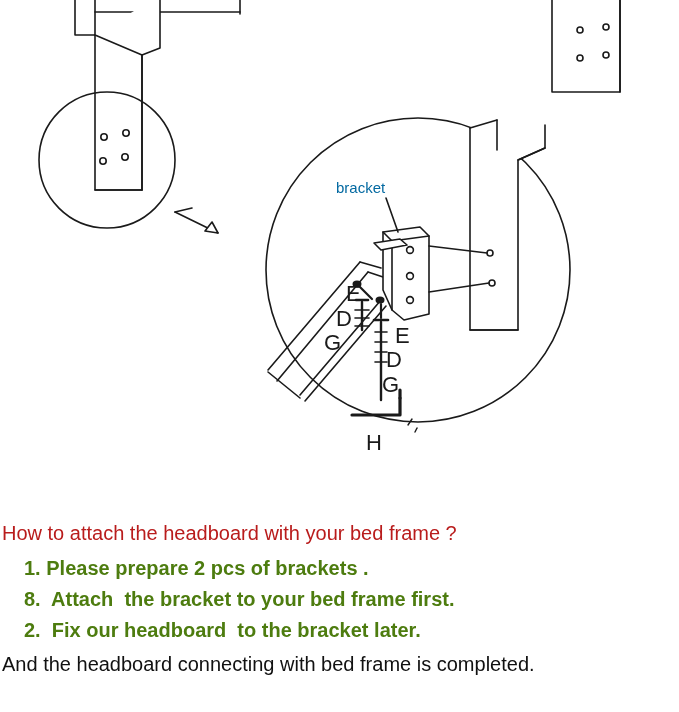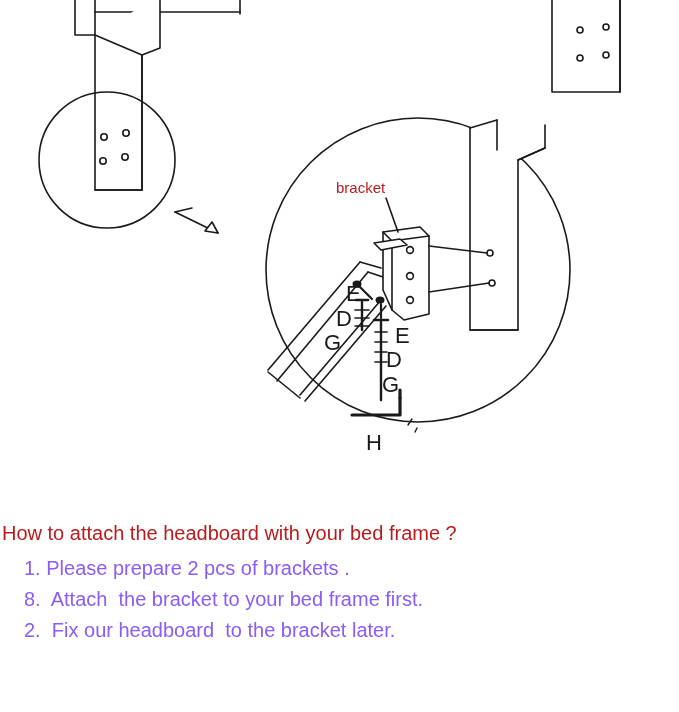--- a/index.html
+++ b/index.html
@@ -31,21 +31,21 @@
     font-size: 22px;
     line-height: 1;
     color: #1a1a1a;
     white-space: nowrap;
   }
   .lbl-small {
     position: absolute;
     font-family: "Liberation Sans", sans-serif;
     font-size: 15px;
     line-height: 1;
-    color: #b91c1c;
+    color: #0369a1;
     white-space: nowrap;
   }
   #text-block {
     position: absolute;
     left: 0;
     top: 520px;
     width: 679px;
   }
   .q-line {
     font-size: 20px;
@@ -54,22 +54,23 @@
     color: #b91c1c;
   }
   ol.steps {
     margin: 6px 0 0 0;
     padding: 0 0 0 24px;
     list-style: none;
   }
   ol.steps li {
     font-size: 20px;
     line-height: 1.55;
-    color: #8b5cf6;
+    color: #4d7c0f;
     white-space: pre;
+    font-weight: bold;
   }
   .final-line {
     font-size: 20px;
     line-height: 1.4;
     padding-left: 2px;
     margin-top: 4px;
     color: #111111;
   }
 </style>
 </head>
@@ -178,13 +179,14 @@
   <span class="lbl" style="left:366px; top:432px;">H</span>
 </div>
 
 <div id="text-block">
   <div class="q-line">How to attach the headboard with your bed frame ?</div>
   <ol class="steps">
     <li>1. Please prepare 2 pcs of brackets .</li>
     <li>8.  Attach  the bracket to your bed frame first.</li>
     <li>2.  Fix our headboard  to the bracket later.</li>
   </ol>
+  <div class="final-line">And the headboard connecting with bed frame is completed.</div>
 </div>
 
 </body></html>

